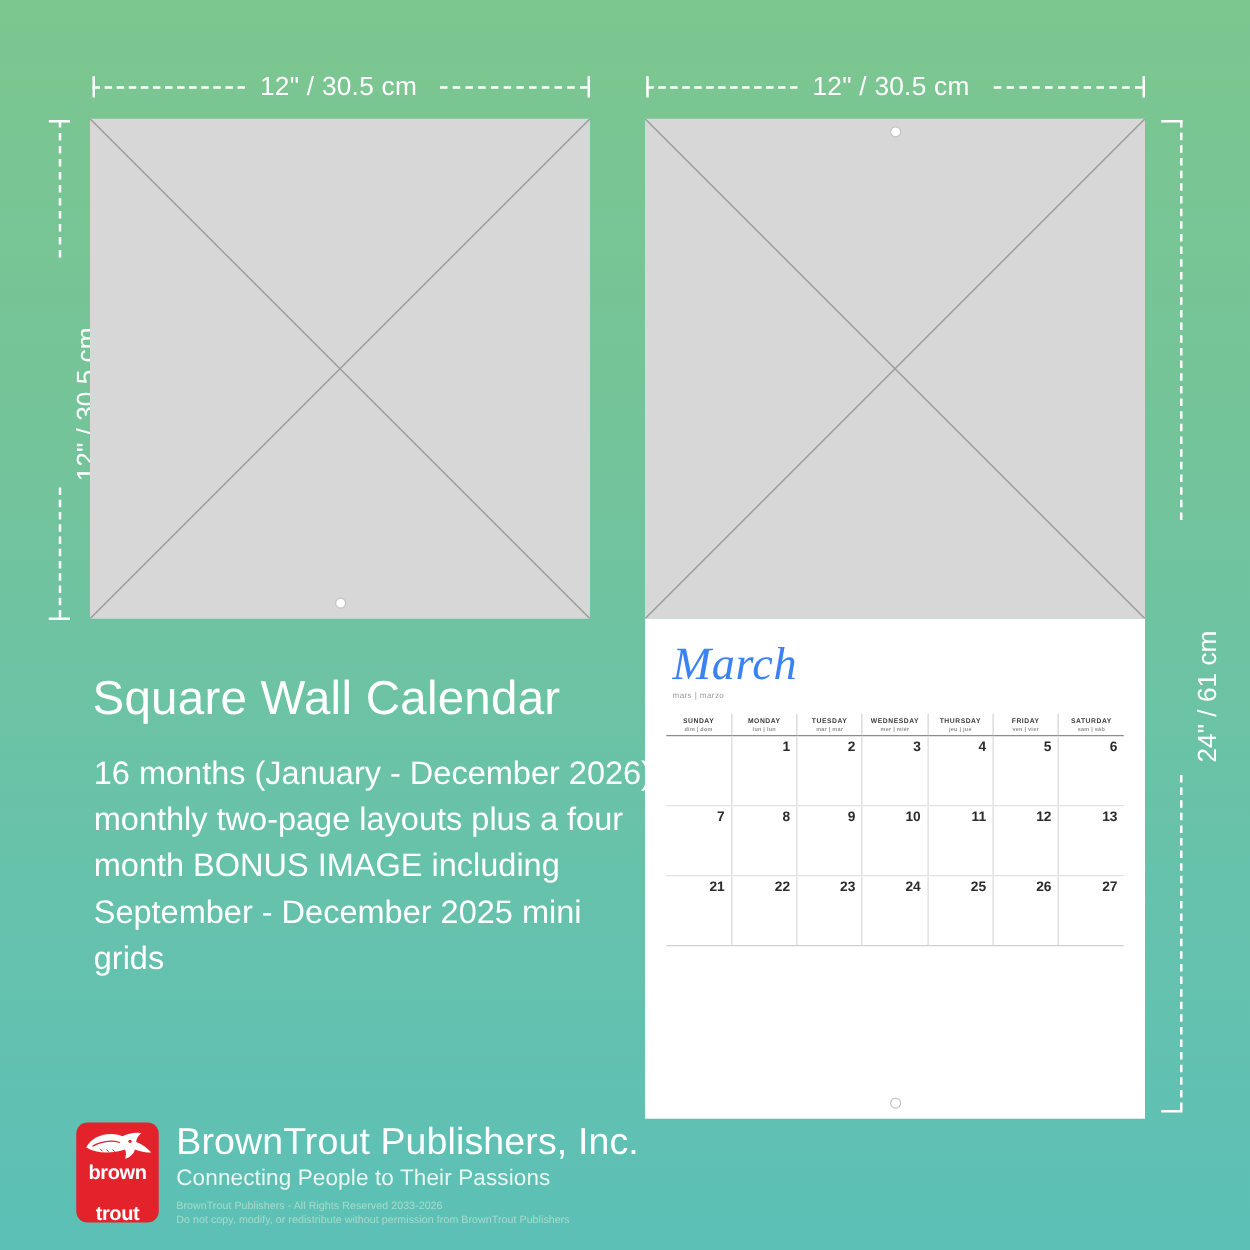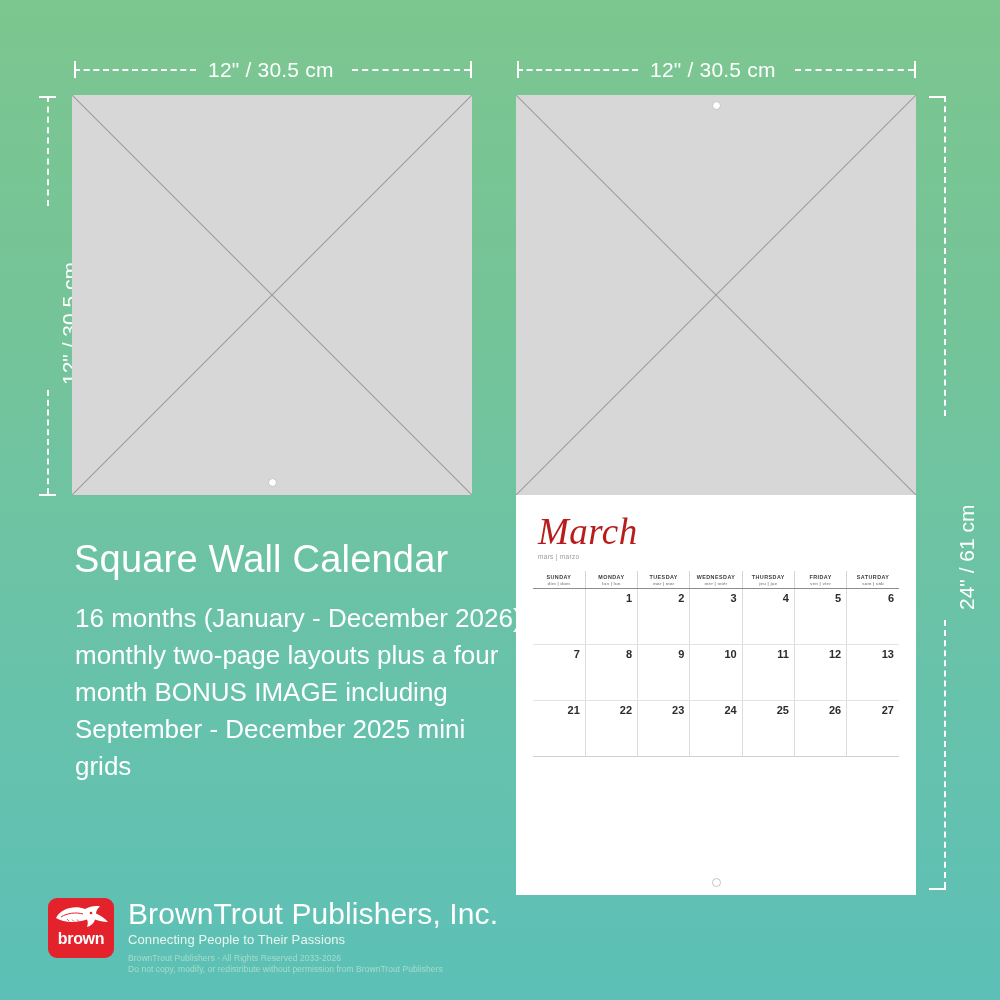--- a/index.html
+++ b/index.html
@@ -59,21 +59,21 @@
 
   .month-title-wrap {
     position: absolute;
     left: 22px;
     top: 18px;
   }
   .month-title {
     font-family: "Liberation Serif", serif;
     font-size: 37px;
     line-height: 1;
-    color: #b91c1c;
+    color: #3b82f6;
     font-style: italic;
     font-weight: 400;
     letter-spacing: 0.5px;
   }
   .month-subtitle {
     font-size: 6.5px;
     color: #9a9a9a;
     letter-spacing: 0.3px;
     margin-top: 3px;
   }
@@ -211,26 +211,27 @@
   
   #footer {
     position: absolute;
     left: 48px;
     top: 898px;
     display: flex;
     align-items: flex-start;
   }
   #brand-logo {
     width: 66px;
-    height: 60px;
+    height: 80px;
     background: #e3222c;
     border-radius: 9px;
     position: relative;
     flex: 0 0 auto;
     overflow: hidden;
+    margin-left: 13px;
   }
   #brand-logo .fish-svg {
     position: absolute;
     left: 4px;
     top: 5px;
     width: 58px;
     height: 26px;
   }
   #brand-logo .logo-word {
     position: absolute;
@@ -248,21 +249,21 @@
 
   #footer-text { margin-left: 14px; }
   #publisher-name {
     color: #ffffff;
     font-size: 30px;
     line-height: 1.05;
     letter-spacing: 0.1px;
   }
   #publisher-tagline {
     color: #eaf6ef;
-    font-size: 13px;
+    font-size: 18px;
     margin-top: 2px;
     letter-spacing: 0.1px;
   }
   #legal-line1, #legal-line2 {
     color: #a7dcca;
     font-size: 8.5px;
     line-height: 1.35;
     letter-spacing: 0.05px;
   }
   #legal-line1 { margin-top: 6px; }

